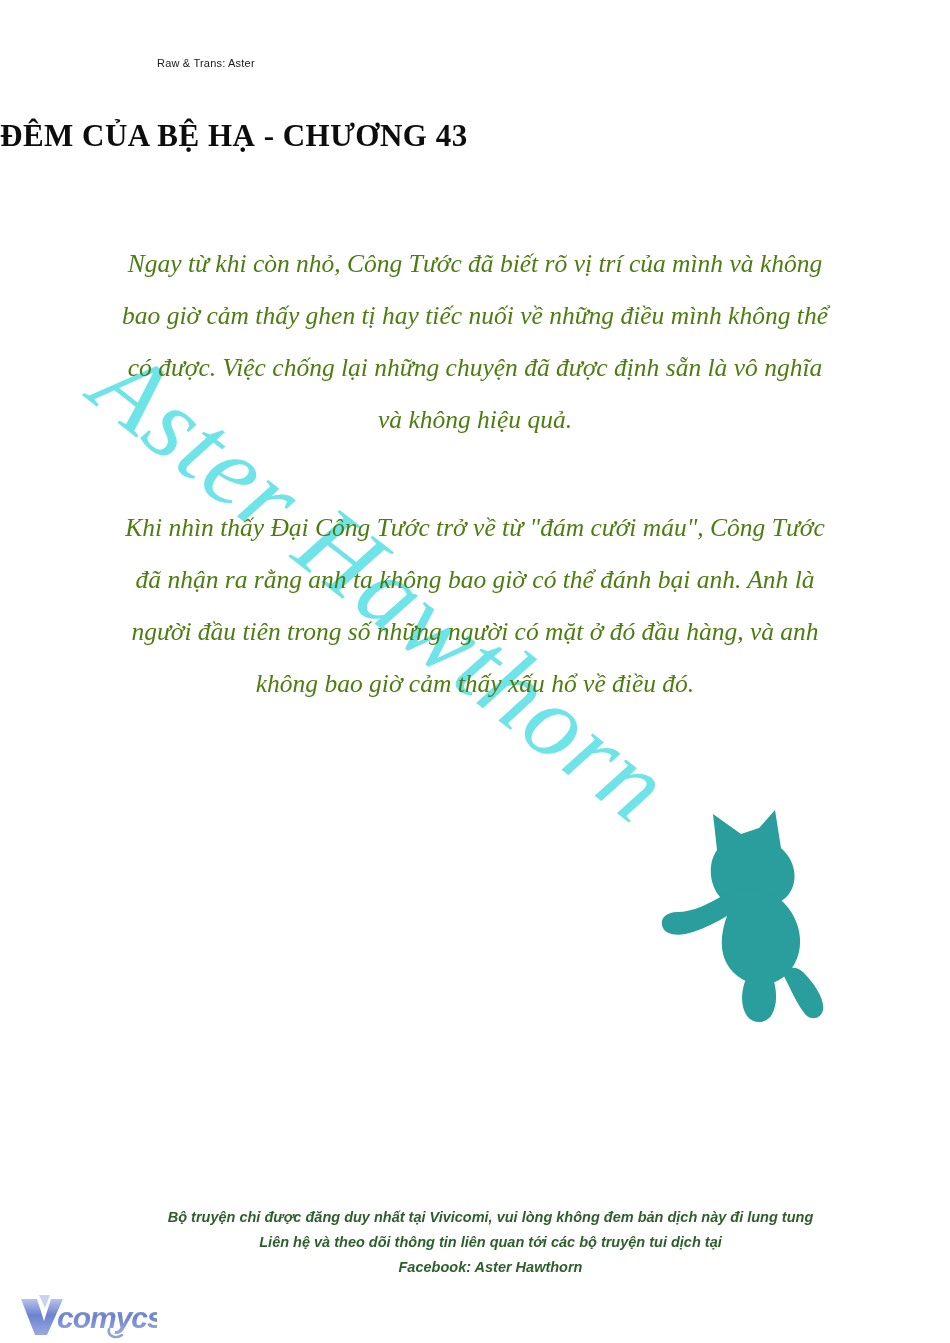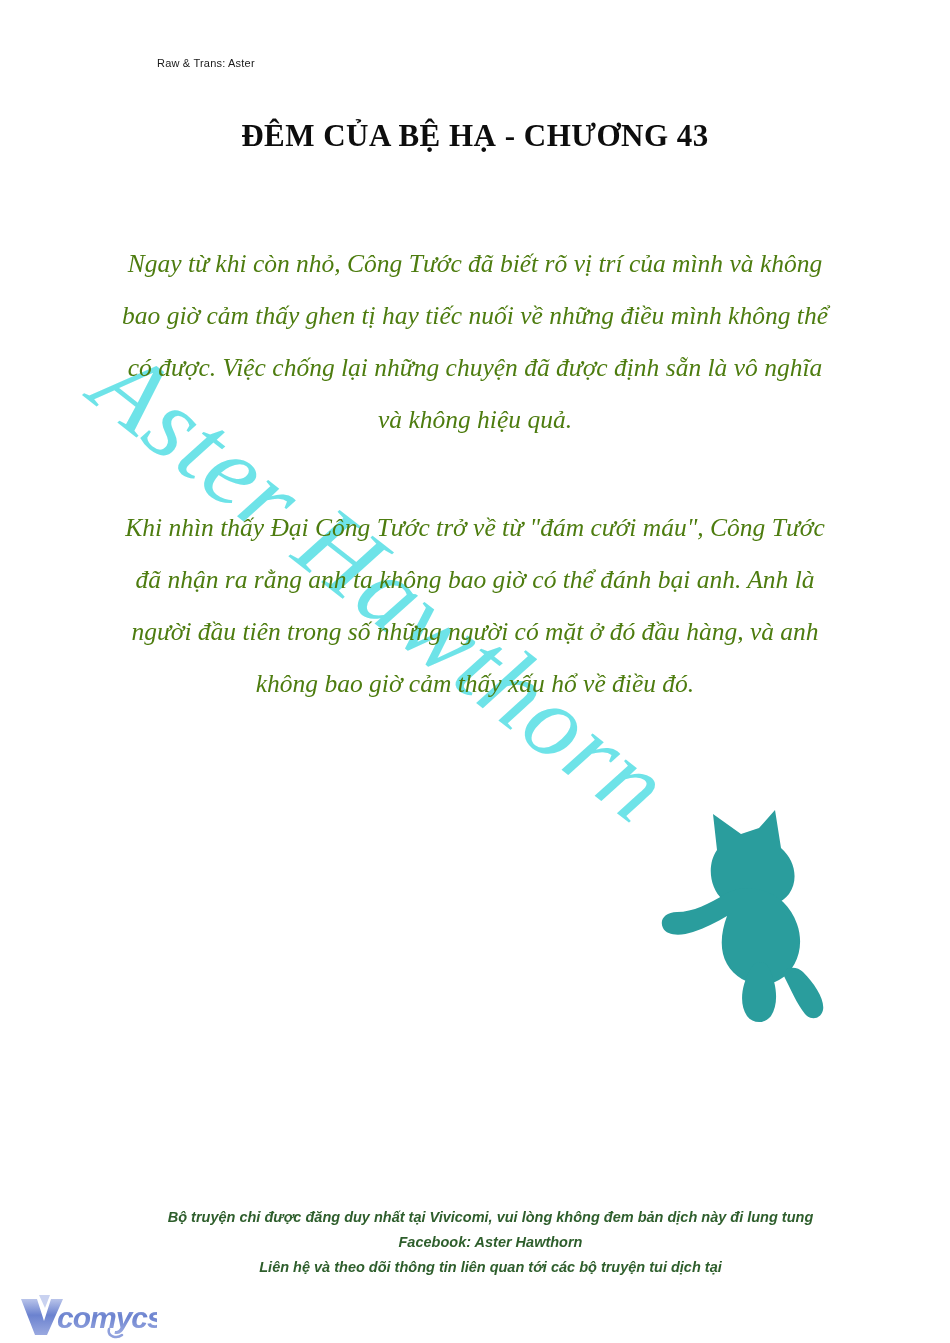--- a/index.html
+++ b/index.html
@@ -60,21 +60,21 @@
     color: #1a1a1a;
     letter-spacing: .2px;
     margin-left: 44px;
   }
 
   .chapter-title {
     position: absolute;
     left: 0;
     right: 0;
     top: 118px;
-    text-align: center;
+    text-align: left;
     font-family: "Liberation Serif", "DejaVu Serif", serif;
     font-weight: bold;
     font-size: 31px;
     color: #0d0d0d;
     letter-spacing: .5px;
   }
 
   .body-block {
     position: absolute;
     left: 113px;
@@ -166,22 +166,22 @@
 
     <div class="chapter-title">ĐÊM CỦA BỆ HẠ - CHƯƠNG 43</div>
 
     <div class="body-block">
       <p class="para">Ngay từ khi còn nhỏ, Công Tước đã biết rõ vị trí của mình và không bao giờ cảm thấy ghen tị hay tiếc nuối về những điều mình không thể có được. Việc chống lại những chuyện đã được định sẵn là vô nghĩa và không hiệu quả.</p>
       <p class="para">Khi nhìn thấy Đại Công Tước trở về từ "đám cưới máu", Công Tước đã nhận ra rằng anh ta không bao giờ có thể đánh bại anh. Anh là người đầu tiên trong số những người có mặt ở đó đầu hàng, và anh không bao giờ cảm thấy xấu hổ về điều đó.</p>
     </div>
 
     <div class="footer-note">
       <div>Bộ truyện chỉ được đăng duy nhất tại Vivicomi, vui lòng không đem bản dịch này đi lung tung</div>
+      <div>Liên hệ và theo dõi thông tin liên quan tới các bộ truyện tui dịch tại</div>
       <div>Facebook: Aster Hawthorn</div>
-      <div>Liên hệ và theo dõi thông tin liên quan tới các bộ truyện tui dịch tại</div>
     </div>
 
     <svg class="logo" viewBox="0 0 140 48">
       <defs>
         <linearGradient id="lg" x1="0" y1="0" x2="0" y2="1">
           <stop offset="0%" stop-color="#b9c4ea"></stop>
           <stop offset="45%" stop-color="#6b82cf"></stop>
           <stop offset="100%" stop-color="#9aa9e0"></stop>
         </linearGradient>
       </defs>

